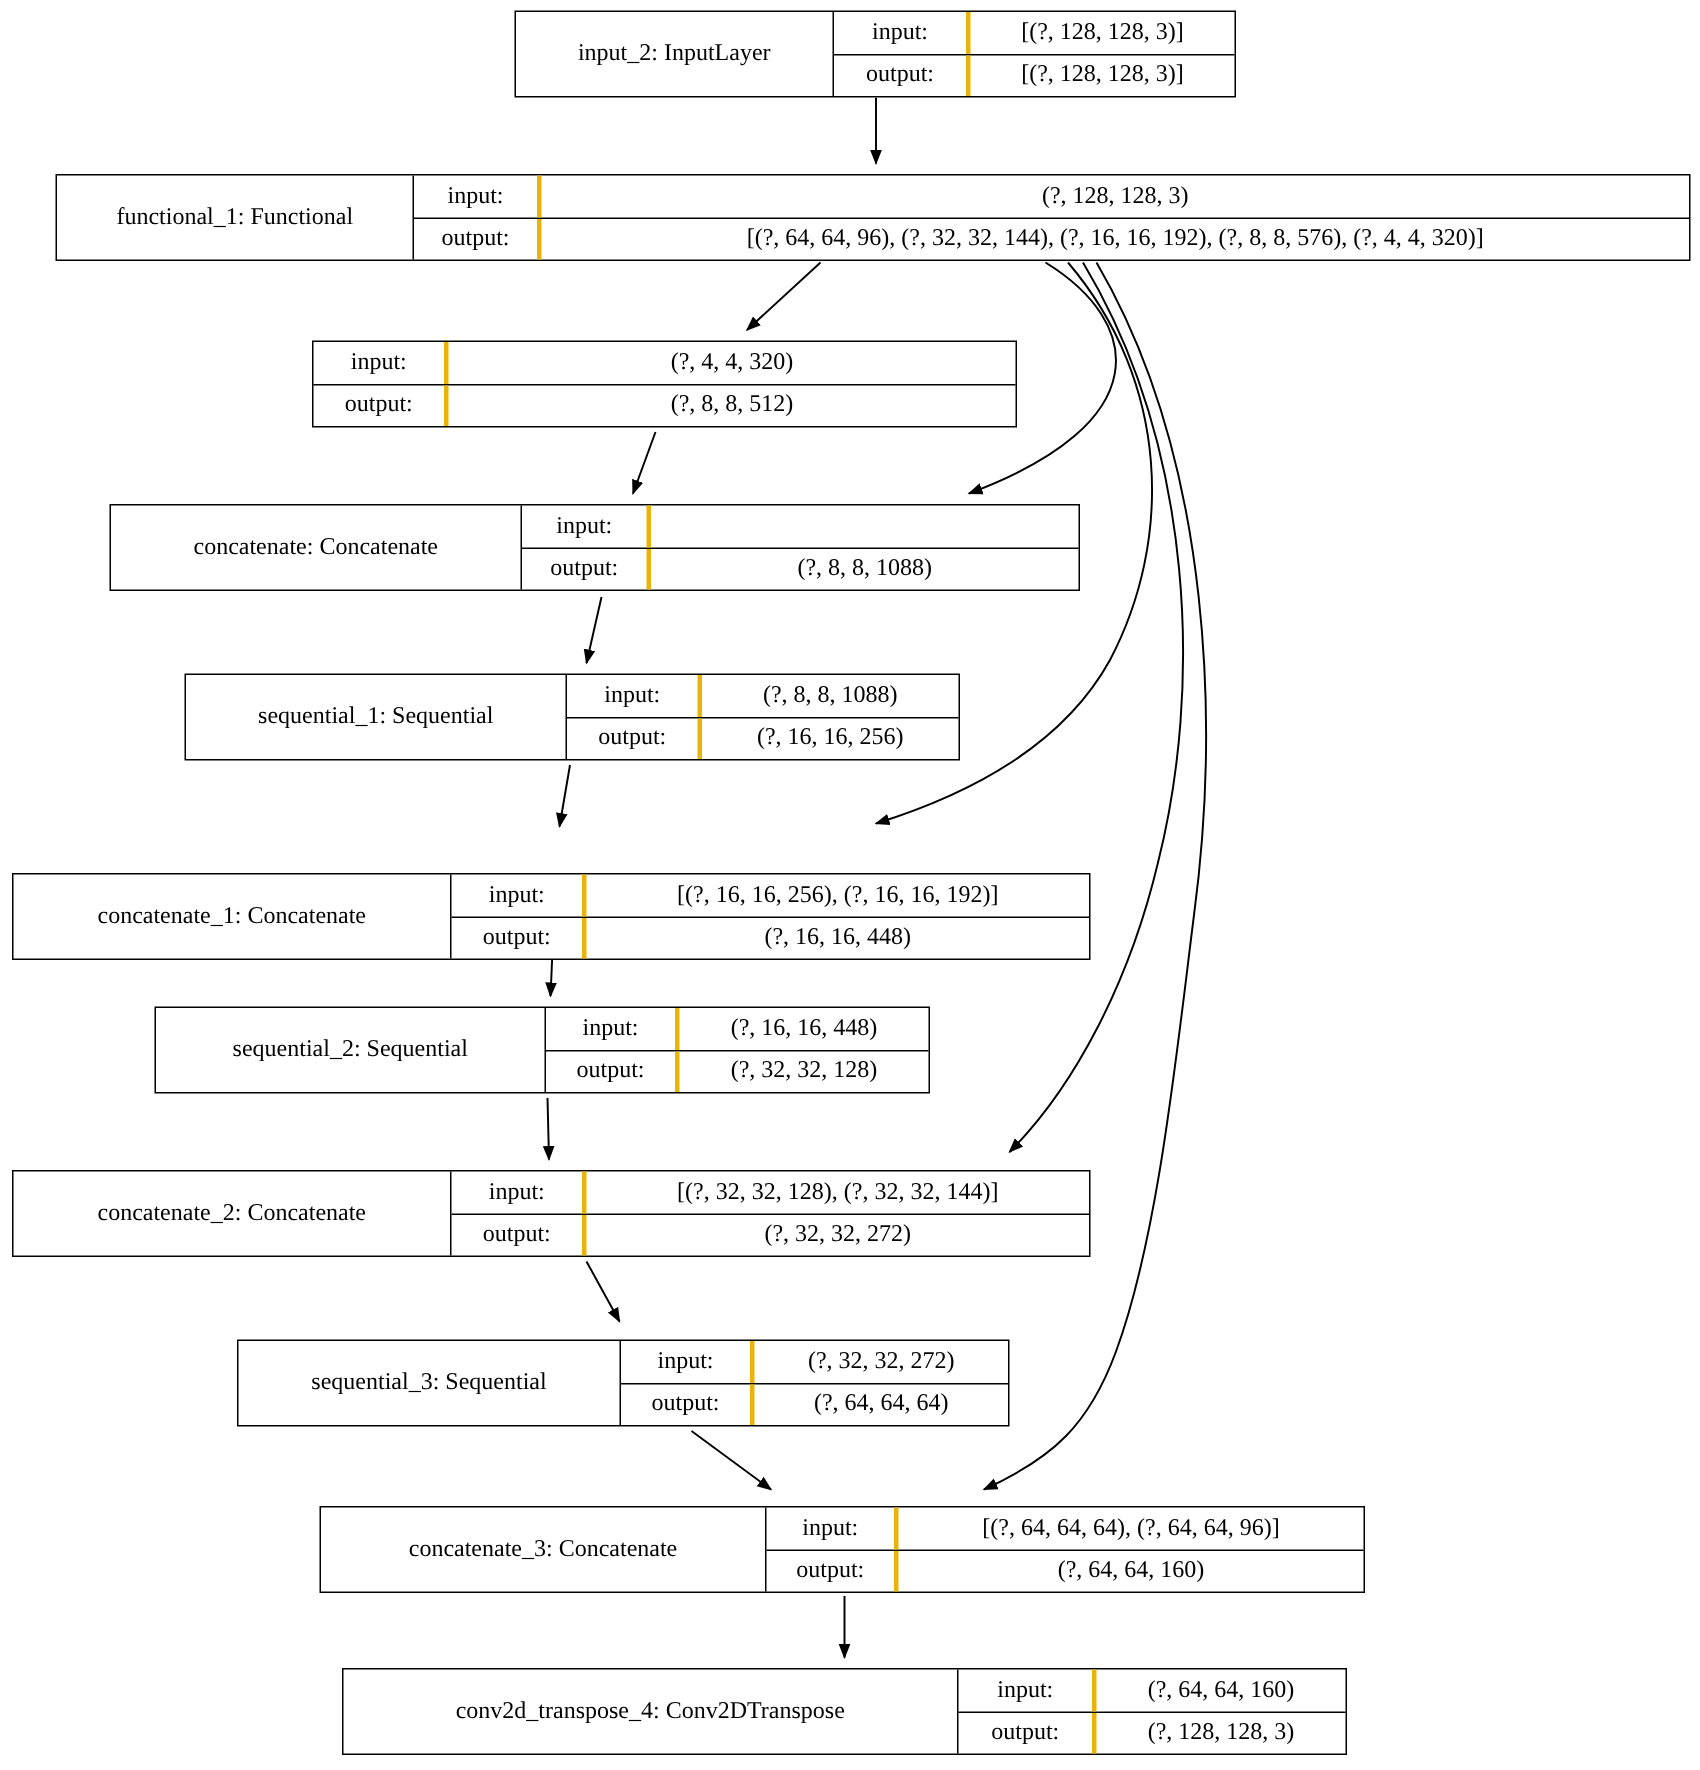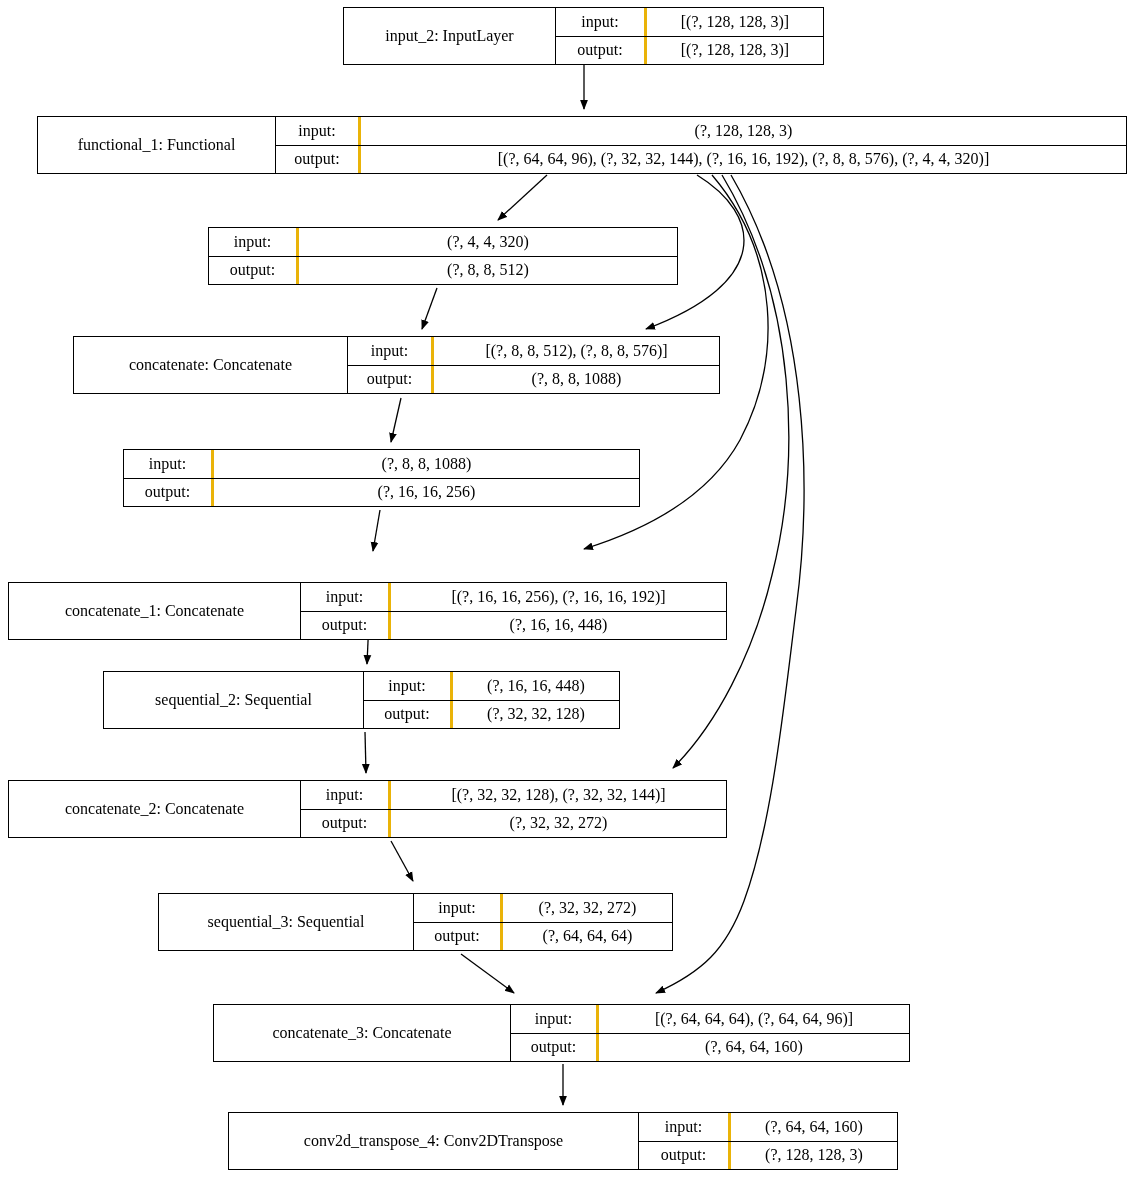--- a/index.html
+++ b/index.html
@@ -95,30 +95,30 @@
         <div class="val">(?, 8, 8, 512)</div>
       </div>
     </div>
   </div>
 
   <div class="node" id="n3">
     <div class="name">concatenate: Concatenate</div>
     <div class="rows">
       <div class="row top">
         <div class="key">input:</div>
-        <div class="val">[(?, 8, 8, 512), (?, 8, 8, 576)]</div>
       </div>
       <div class="row">
         <div class="key">output:</div>
         <div class="val">(?, 8, 8, 1088)</div>
       </div>
     </div>
   </div>
 
   <div class="node" id="n4">
+    <div class="name">sequential_1: Sequential</div>
     <div class="rows">
       <div class="row top">
         <div class="key">input:</div>
         <div class="val">(?, 8, 8, 1088)</div>
       </div>
       <div class="row">
         <div class="key">output:</div>
         <div class="val">(?, 16, 16, 256)</div>
       </div>
     </div>

